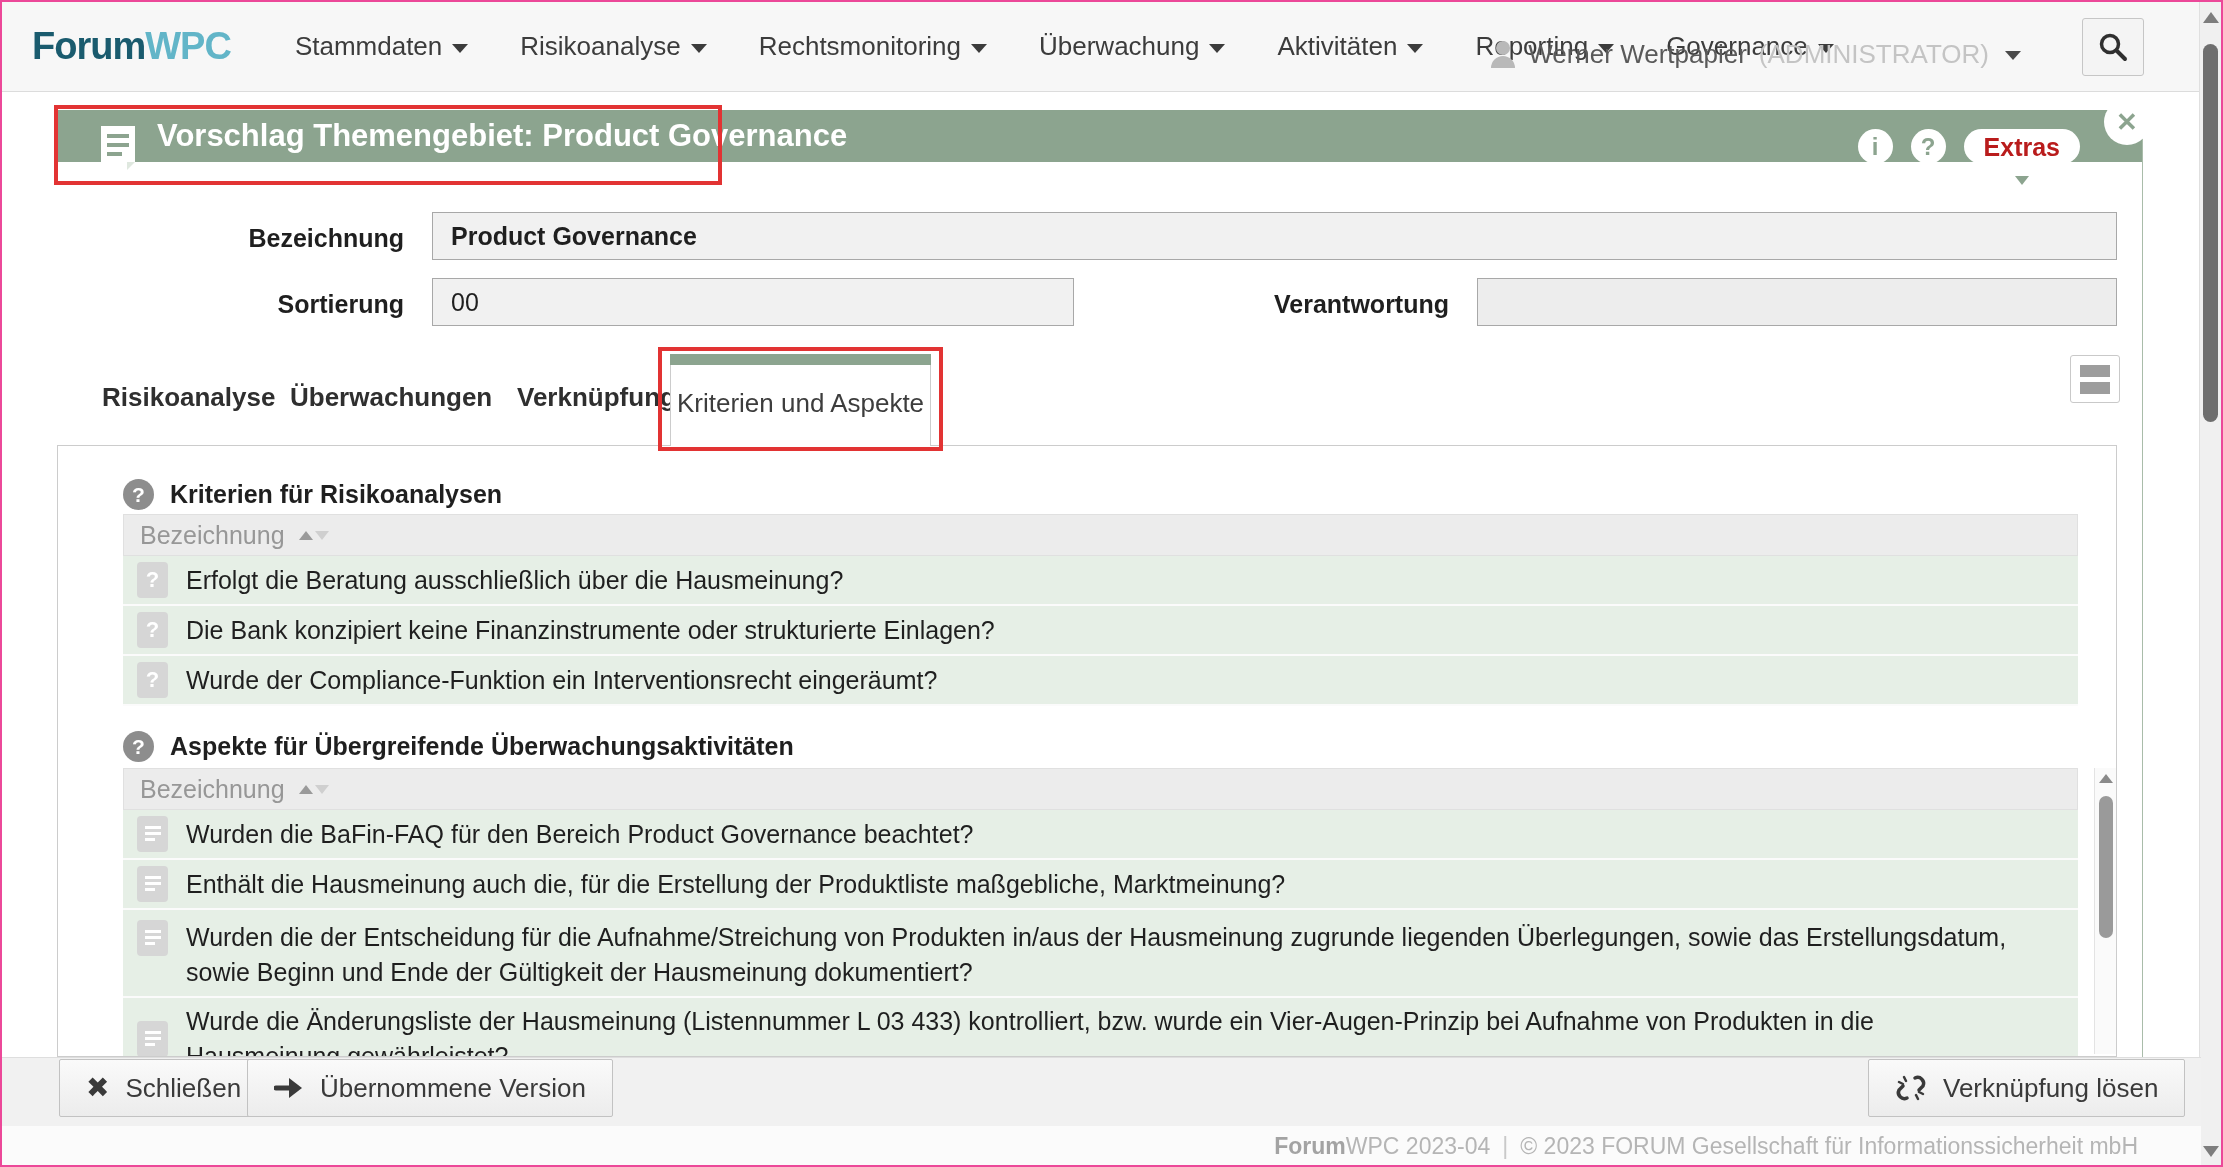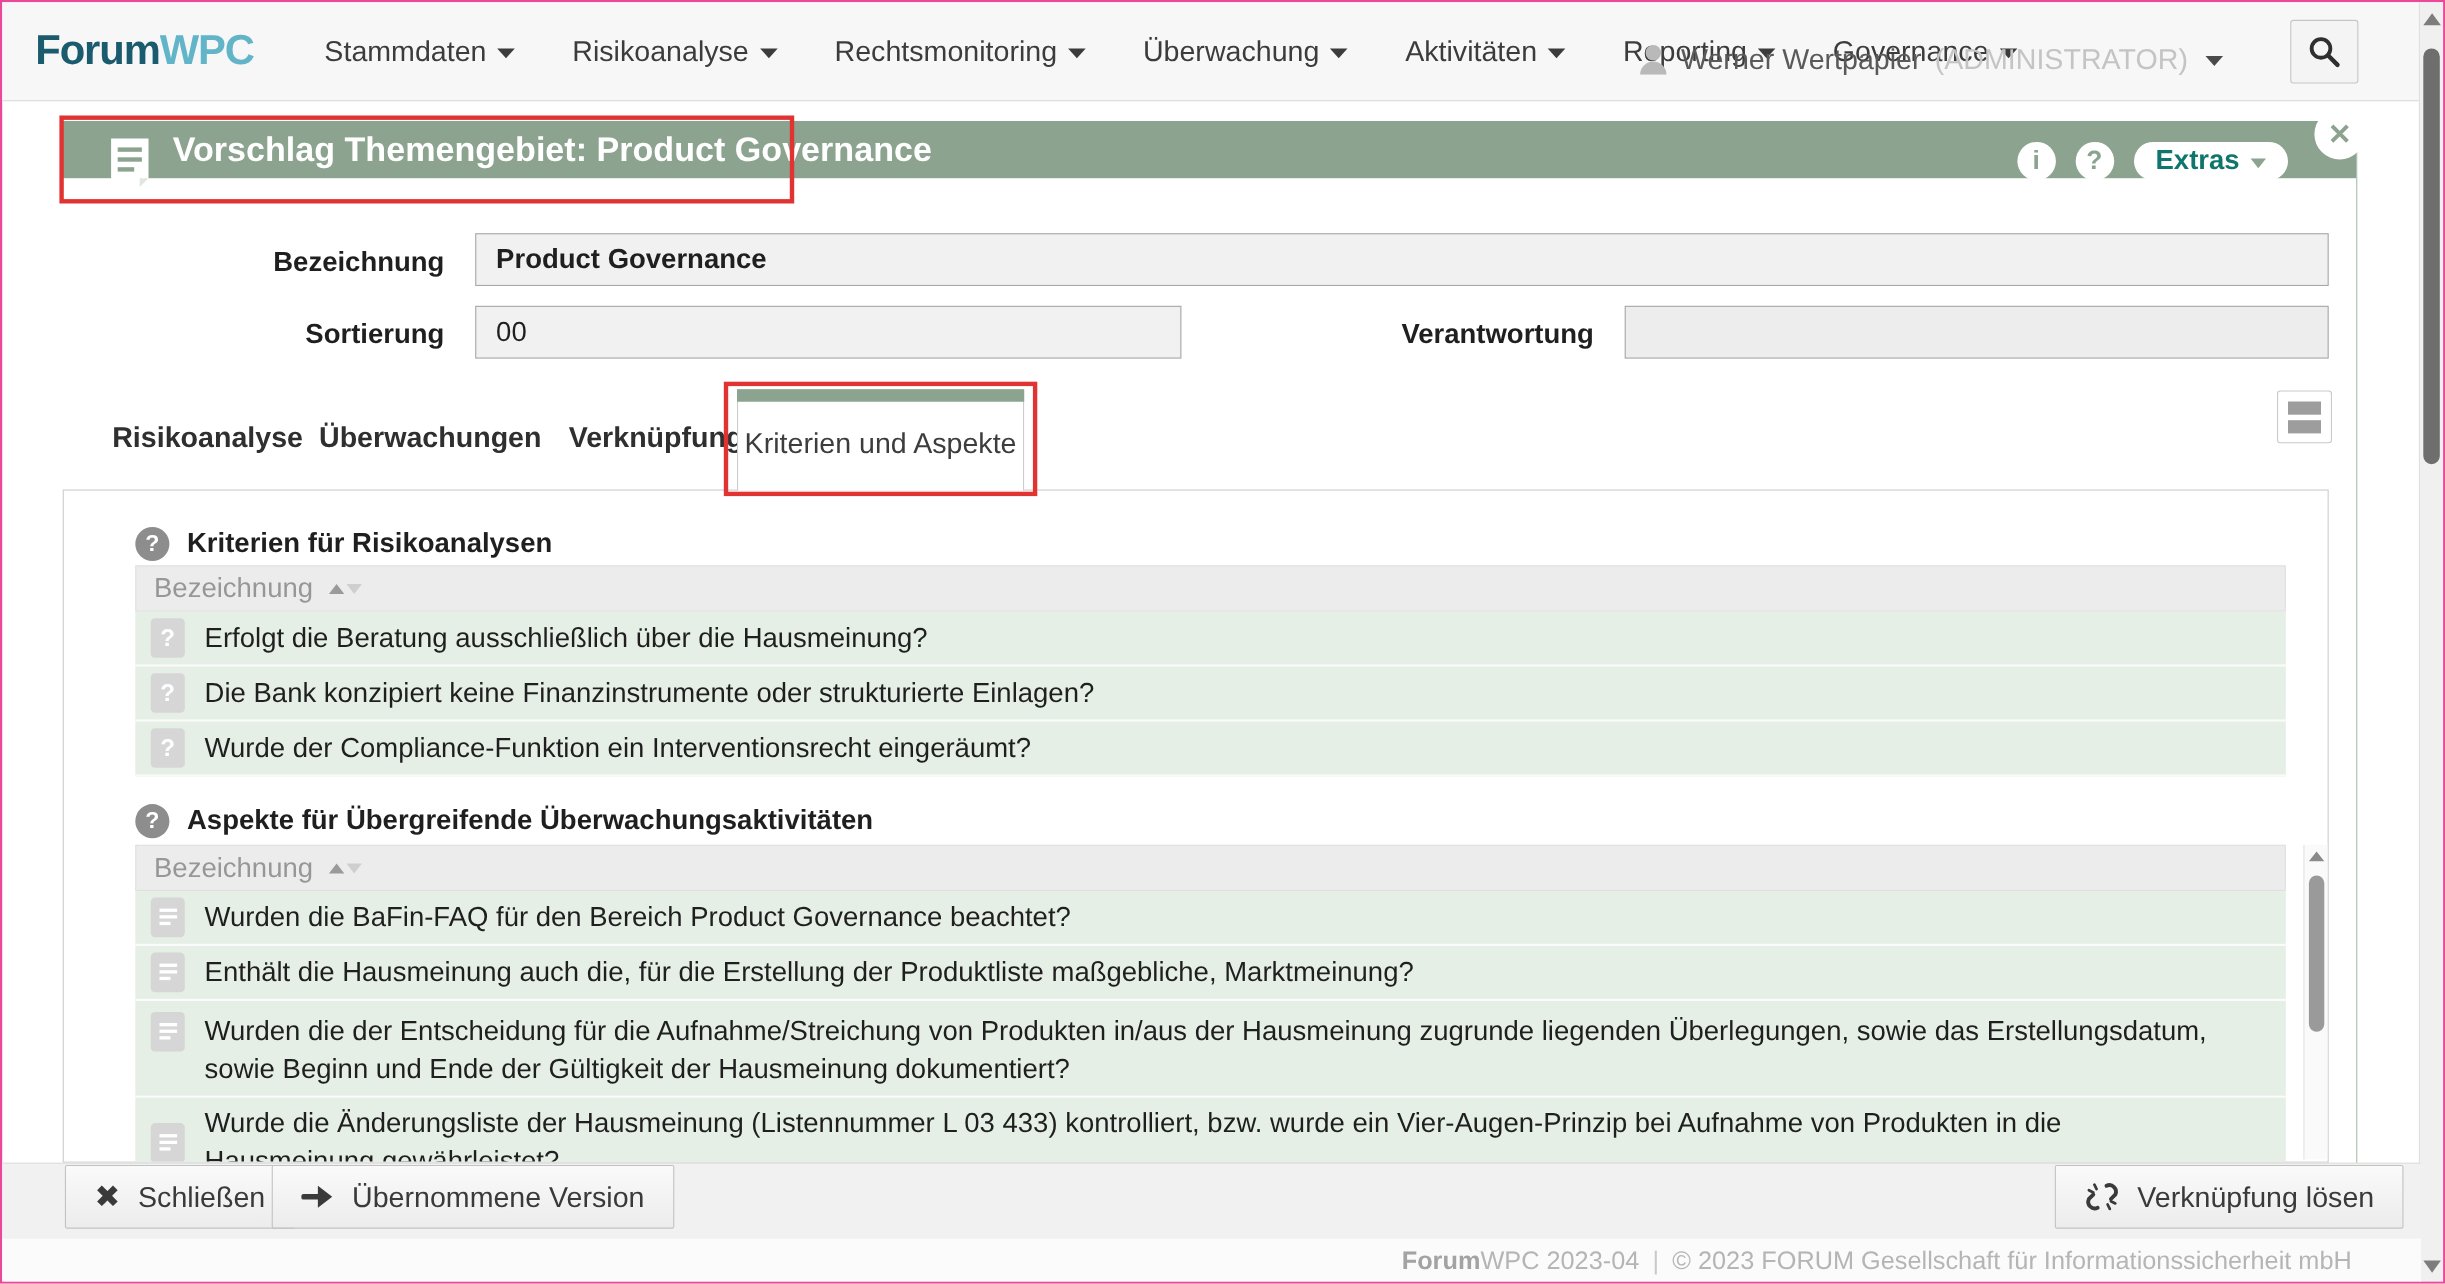--- a/index.html
+++ b/index.html
@@ -42,22 +42,22 @@
     background:#8ca48f; display:flex; align-items:center;
   }
   .panel-title{ margin-left:100px; font-size:31px; font-weight:700; color:#ffffff; white-space:nowrap; }
   .doc-icon-hdr{ position:absolute; left:42px; top:14px; }
   .hdr-actions{ position:absolute; right:62px; top:19px; display:flex; align-items:center; gap:18px; }
   .circle-btn{
     width:35px; height:35px; border-radius:50%; background:#ffffff; border:none; cursor:pointer;
     color:#8ca48f; font-size:24px; font-weight:700; display:flex; align-items:center; justify-content:center; line-height:1;
   }
   .extras-btn{
-    height:35px; border-radius:18px; background:#ffffff; border:none; cursor:pointer; padding:16px 20px;
-    color:#0f766e; font-size:25px; font-weight:700; display:flex; align-items:center; gap:10px;
+    height:35px; border-radius:18px; background:#ffffff; border:none; cursor:pointer; padding:4px 20px;
+    color:#b91c1c; font-size:25px; font-weight:700; display:flex; align-items:center; gap:10px;flex-direction:column;
   }
   .extras-btn .caret{ border-top-color:#8ca48f; border-left-width:7px; border-right-width:7px; border-top-width:9px; margin-top:4px;}
   .close-btn{
     position:absolute; left:2102px; top:97px; width:46px; height:46px; border-radius:50%;
     background:#ffffff; border:none; cursor:pointer; color:#8ca48f; font-size:26px; font-weight:700;
     display:flex; align-items:center; justify-content:center; z-index:5;
   }
   .annotation{ position:absolute; border:4px solid #e23333; pointer-events:none; z-index:6; }
   .annotation-title{ left:52px; top:103px; width:668px; height:80px; }
   .annotation-tab{ left:656px; top:345px; width:285px; height:104px; }

